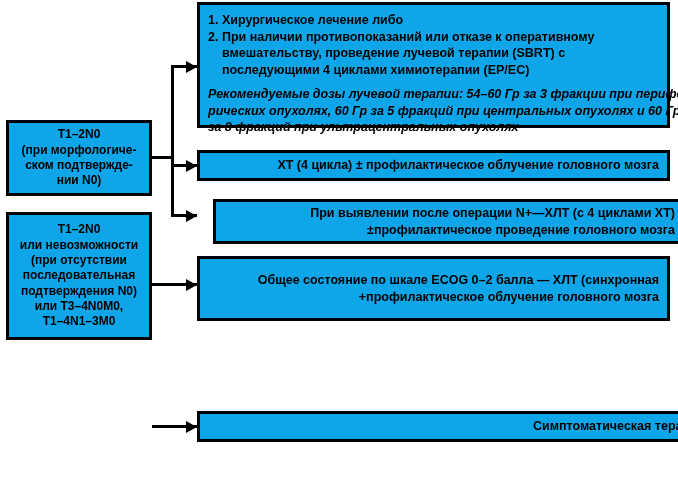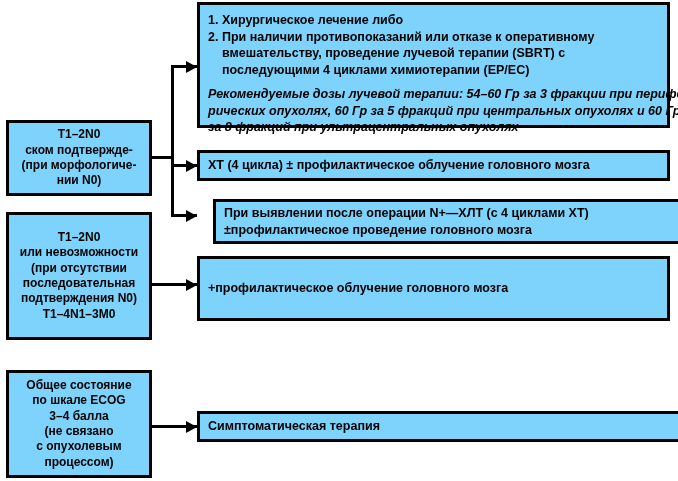--- a/index.html
+++ b/index.html
@@ -16,35 +16,35 @@
     position: relative;
     width: 678px;
     height: 481px;
     background: #ffffff;
     overflow: hidden;
   }
 
   .box {
     position: absolute;
     border: 3px solid #000000;
-    background: #7dd3fc;
+    background: #0ea5e9;
     display: flex;
     flex-direction: column;
     justify-content: center;
   }
   .box-left {
     align-items: center;
     text-align: center;
     font-weight: bold;
     font-size: 12px;
     line-height: 1.28;
     padding: 3px 4px;
   }
   .box-right {
-    text-align: left;
+    text-align: right;
     font-weight: bold;
     font-size: 12.5px;
     line-height: 1.32;
     padding: 4px 8px;
   }
   .box-right.left-align {
     text-align: left;
   }
 
   .line-el { display: block; white-space: nowrap; }
@@ -80,42 +80,35 @@
     border-left: 11px solid #000000;
   }
 </style>
 </head>
 <body>
 
 <div id="canvas">
 
   <div class="box box-left" style="left:6px; top:120px; width:146px; height:76px;">
     <span class="line-el">T1–2N0</span>
+    <span class="line-el">(при морфологиче-</span>
     <span class="line-el">ском подтвержде-</span>
-    <span class="line-el">(при морфологиче-</span>
     <span class="line-el">нии N0)</span>
   </div>
 
   <div class="box box-left" style="left:6px; top:212px; width:146px; height:128px;">
     <span class="line-el">T1–2N0</span>
     <span class="line-el">или невозможности</span>
     <span class="line-el">(при отсутствии</span>
     <span class="line-el">последовательная</span>
     <span class="line-el">подтверждения N0)</span>
+    <span class="line-el">или T3–4N0M0,</span>
     <span class="line-el">T1–4N1–3M0</span>
   </div>
 
-  <div class="box box-left" style="left:6px; top:370px; width:146px; height:108px;">
-    <span class="line-el">Общее состояние</span>
-    <span class="line-el">по шкале ECOG</span>
-    <span class="line-el">3–4 балла</span>
-    <span class="line-el">(не связано</span>
-    <span class="line-el">с опухолевым</span>
-    <span class="line-el">процессом)</span>
-  </div>
 
   <div class="conn hline" style="left:152px; top:156px; width:22px;"></div>
   <div class="conn vline" style="left:171px; top:65px; height:152px;"></div>
 
   <div class="conn hline" style="left:171px; top:65px; width:26px;"></div>
   <div class="arrowhead" style="left:186px; top:60.5px;"></div>
 
   <div class="conn hline" style="left:171px; top:164px; width:26px;"></div>
   <div class="arrowhead" style="left:186px; top:159.5px;"></div>
 
@@ -141,20 +134,21 @@
   <div class="box box-right" style="left:197px; top:150px; width:473px; height:31px;">
     <span class="line-el">ХТ (4 цикла) ± профилактическое облучение головного мозга</span>
   </div>
 
   <div class="box box-right" style="left:197px; top:199px; width:473px; height:45px;margin-left:16px;">
     <span class="line-el">При выявлении после операции N+—ХЛТ (с 4 циклами ХТ)</span>
     <span class="line-el">±профилактическое проведение головного мозга</span>
   </div>
 
   <div class="box box-right" style="left:197px; top:256px; width:473px; height:65px;">
+    <span class="line-el">Общее состояние по шкале ECOG 0–2 балла — ХЛТ (синхронная</span>
     <span class="line-el">+профилактическое облучение головного мозга</span>
   </div>
 
   <div class="box box-right" style="left:197px; top:411px; width:519px; height:31px;">
     <span class="line-el">Симптоматическая терапия</span>
   </div>
 
 </div>
 
 </body></html>

